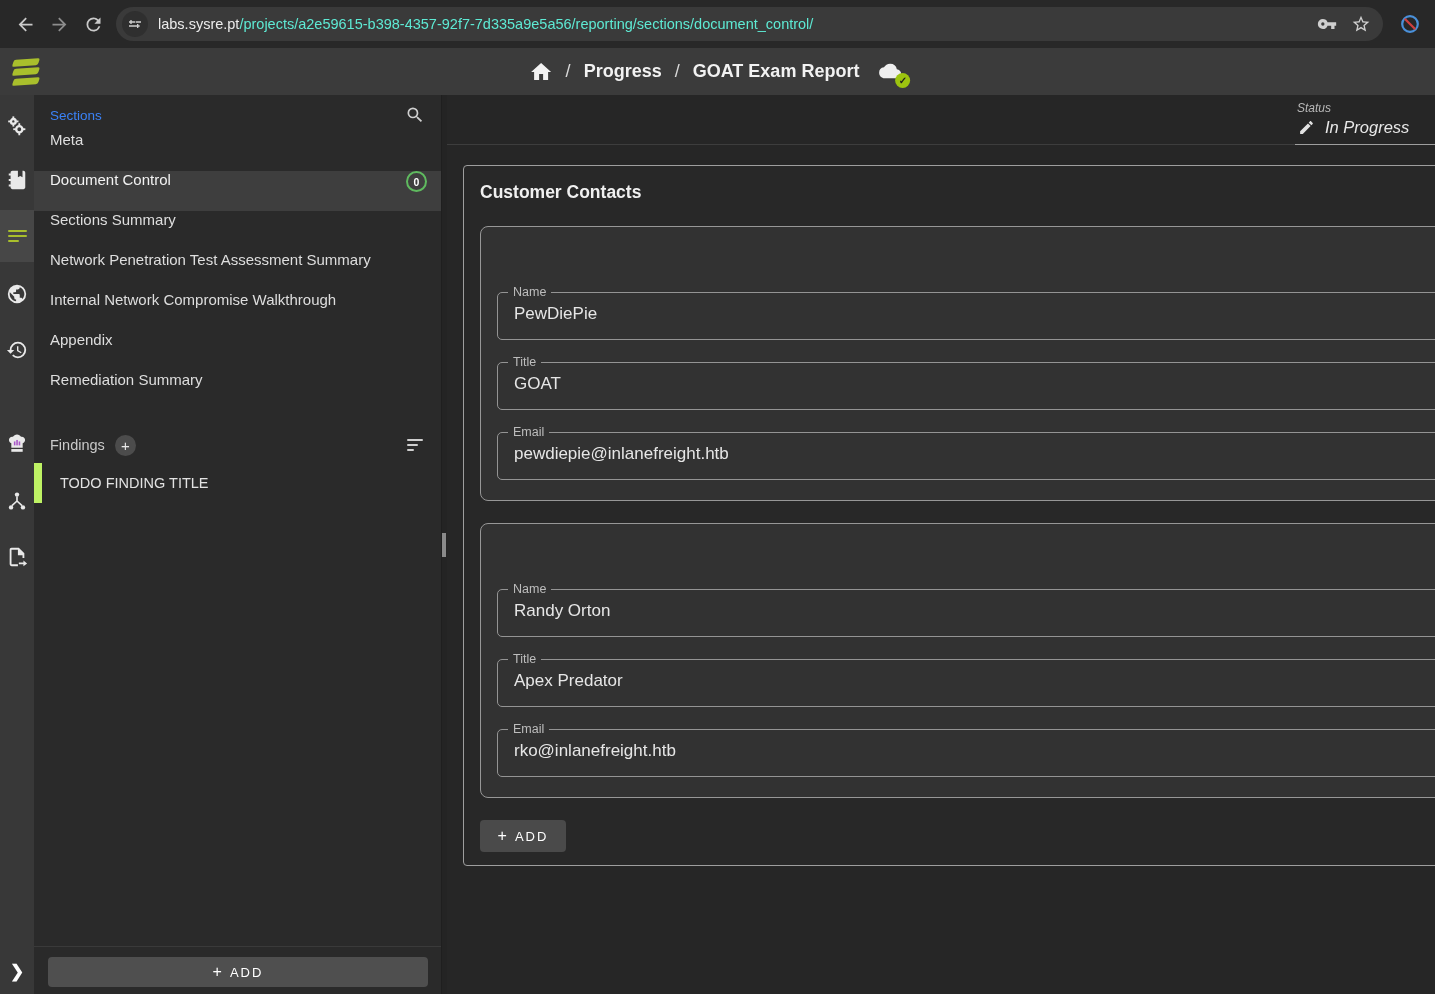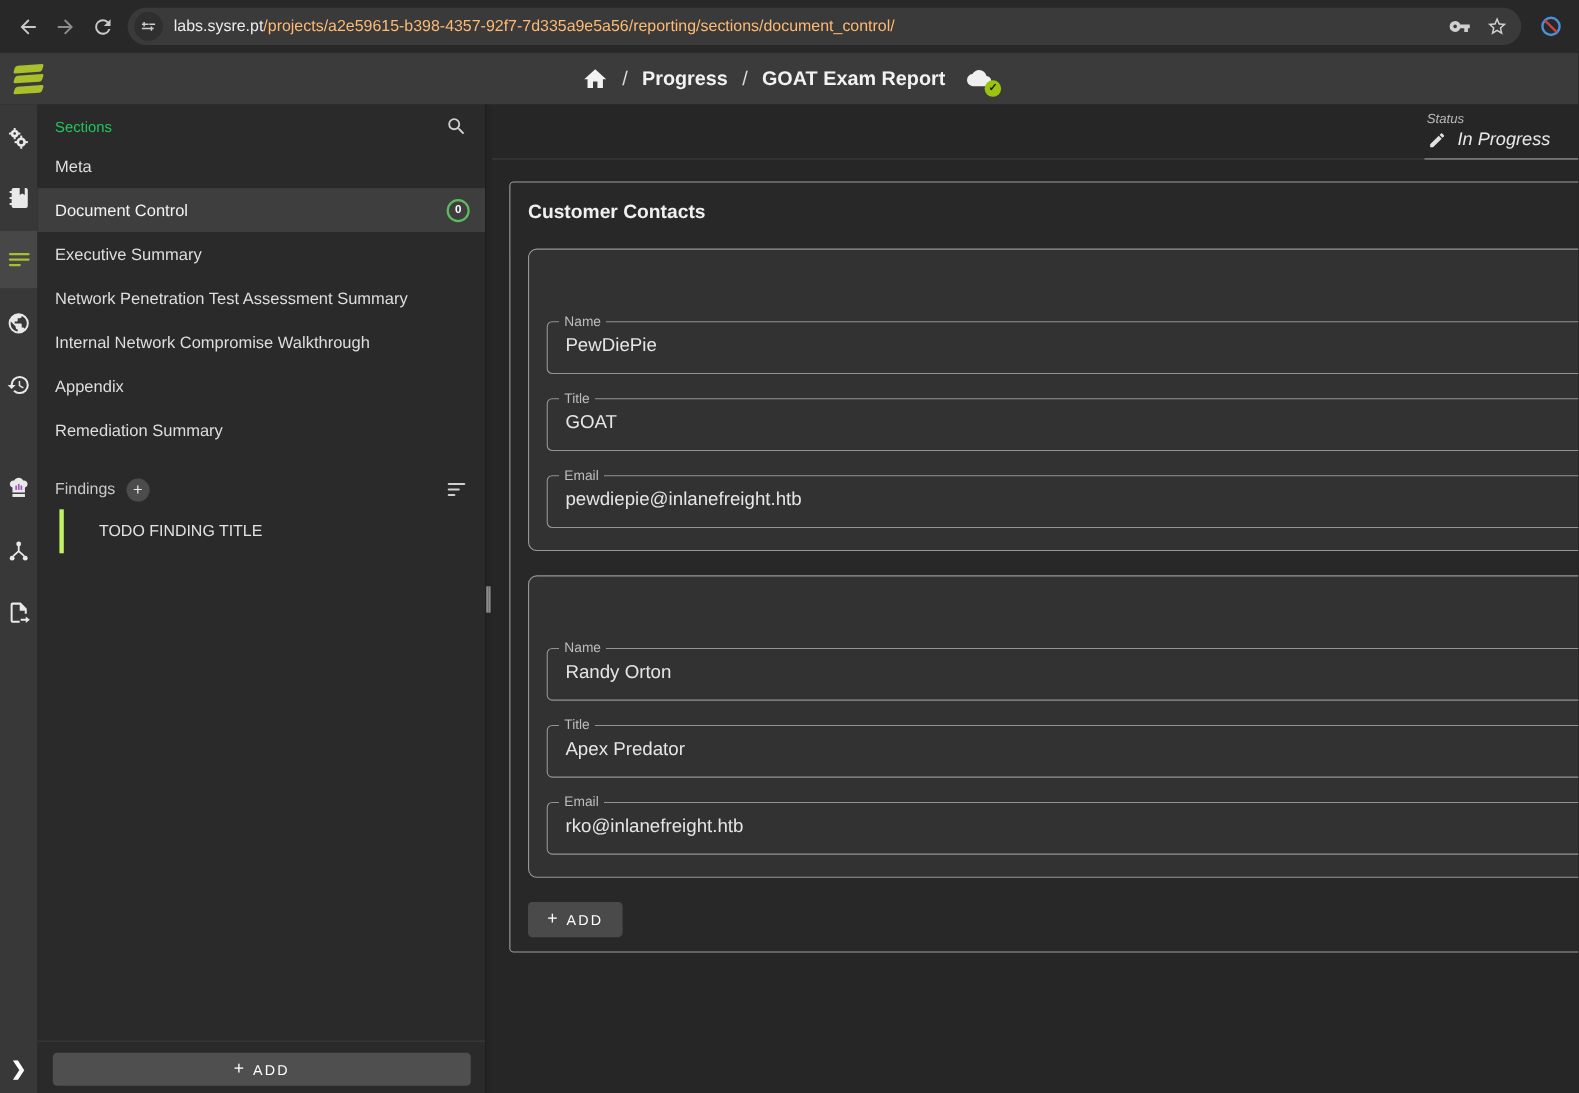--- a/index.html
+++ b/index.html
@@ -10,21 +10,21 @@
   .toolbar { height:48px; background:#282828; display:flex; align-items:center; padding:0 8px; }
   .tb-btn { width:34px; height:34px; display:flex; align-items:center; justify-content:center; border-radius:50%; flex:0 0 auto; }
   .tb-btn svg { width:21px; height:21px; fill:#c9c9c9; }
   .tb-btn.dim svg { fill:#8d8d8d; }
   .url-pill { flex:1; height:34px; background:#3a3a3a; border-radius:17px; display:flex; align-items:center;
     padding:0 12px 0 6px; margin:0 6px; min-width:0; }
   .site-info { width:26px; height:26px; border-radius:50%; background:#2f2f2f; display:flex; align-items:center; justify-content:center; margin-right:10px; flex:0 0 auto;}
   .site-info svg { width:16px; height:16px; fill:#cfcfcf; }
   .url-text { font-size:14.5px; white-space:nowrap; overflow:hidden; flex:1; min-width:0; }
   .url-domain { color:#ececec; }
-  .url-path { color:#fdba74; }
+  .url-path { color:#5eead4; }
   .pill-right { display:flex; align-items:center; gap:14px; margin-left:12px; flex:0 0 auto; }
   .pill-right svg { width:20px; height:20px; fill:#cfcfcf; }
   .ext-icon { width:34px; height:34px; display:flex; align-items:center; justify-content:center; flex:0 0 auto; margin-left:4px;}
 
   
   .appbar { height:47px; background:#3b3b3b; display:flex; align-items:center; position:relative; }
   .logo { margin-left:13px; display:flex; flex-direction:column; gap:3px; }
   .logo span { width:26px; height:6.5px; background:#a9bf2c; border-radius:2px; transform:skew(-18deg,-4deg); }
   .breadcrumb { position:absolute; left:50%; transform:translateX(-50%); display:flex; align-items:center; gap:13px;
     color:#f2f2f2; font-size:18px; font-weight:700; }
@@ -44,34 +44,34 @@
   .rail-ic svg { width:22px; height:22px; fill:#e9e9e9; }
   .rail-active { position:absolute; top:115px; left:0; width:34px; height:52px; background:#474747;
     display:flex; align-items:center; justify-content:center; }
   .lines { display:flex; flex-direction:column; gap:2.5px; }
   .lines span { height:2.6px; background:#a9bf2c; border-radius:1px; }
   .lines span:nth-child(1){width:19px;} .lines span:nth-child(2){width:19px;} .lines span:nth-child(3){width:11px;}
   .rail-chevron { position:absolute; bottom:12px; left:0; width:34px; text-align:center; color:#fff; font-size:17px; font-weight:700;}
 
   
   .sidebar { width:407px; background:#2a2a2a; position:relative; flex:0 0 auto; }
-  .sb-header { height:32px; margin-top:4px; display:flex; align-items:center; padding:0 16px; color:#22c55e; font-size:13.5px; }
+  .sb-header { height:32px; margin-top:4px; display:flex; align-items:center; padding:0 16px; color:#3b82f6; font-size:13.5px; }
   .sb-header svg { width:20px; height:20px; fill:#cfcfcf; margin-left:auto; }
-  .sb-item { height:40px; display:flex; align-items:center; padding:0 14px 0 16px; font-size:15px; color:#dedede; white-space:nowrap; overflow:hidden;}
+  .sb-item { height:40px; display:flex; padding:0 14px 0 16px; font-size:15px; color:#dedede; white-space:nowrap; overflow:hidden;}
   .sb-item.active { background:#3e3e3e; color:#f2f2f2; }
   .todo-badge { margin-left:auto; width:21px; height:21px; border-radius:50%; border:2.5px solid #5fba5f;
     color:#fff; font-size:10.5px; font-weight:700; display:flex; align-items:center; justify-content:center; }
   .findings-header { margin-top:16px; height:36px; display:flex; align-items:center; padding:0 18px 0 16px; color:#c9c9c9; font-size:14.5px;}
   .plus-circle { width:21px; height:21px; border-radius:50%; background:#4c4c4c; color:#e8e8e8; font-size:15px;
     display:flex; align-items:center; justify-content:center; margin-left:10px; }
   .sort-ic { margin-left:auto; display:flex; flex-direction:column; gap:3px; }
   .sort-ic span { height:2px; background:#cfcfcf; border-radius:1px;}
   .sort-ic span:nth-child(1){width:16px;} .sort-ic span:nth-child(2){width:11px;} .sort-ic span:nth-child(3){width:7px;}
-  .finding-item { height:40px; display:flex; align-items:center; border-left:4px solid #bef264; padding-left:32px;
-    color:#e2e2e2; font-size:14.5px;margin-left:20px; }
+  .finding-item { height:40px; display:flex; align-items:center; border-left:8px solid #bef264; padding-left:18px;
+    color:#e2e2e2; font-size:14.5px; }
   .sb-bottom-divider { position:absolute; bottom:47px; left:0; right:0; border-top:1px solid #3a3a3a; }
   .sb-add { position:absolute; bottom:7px; left:14px; right:13px; height:30px; background:#4f4f4f; border-radius:4px;
     color:#fff; font-size:13px; letter-spacing:2px; display:flex; align-items:center; justify-content:center; gap:8px; }
   .plus-glyph { font-size:16px; letter-spacing:0; font-weight:400; }
 
   
   .pane-divider { width:6px; background:#242424; position:relative; flex:0 0 auto; border-left:1px solid #1f1f1f;}
   .pane-handle { position:absolute; top:438px; left:0; width:4px; height:24px;
     border-left:2px solid #8a8a8a; border-right:2px solid #8a8a8a; }
 
@@ -243,21 +243,21 @@
         </svg>
     </div>
     <div class="sb-item">
         <span>Meta</span>
       </div>
     <div class="sb-item active">
       <span>Document Control</span>
       <span class="todo-badge">0</span>
     </div>
     <div class="sb-item">
-        <span>Executive Summary</span>
+        <span>Sections Summary</span>
       </div>
     <div class="sb-item">
         <span>Network Penetration Test Assessment Summary</span>
       </div>
     <div class="sb-item">
         <span>Internal Network Compromise Walkthrough</span>
       </div>
     <div class="sb-item">
         <span>Appendix</span>
       </div>

